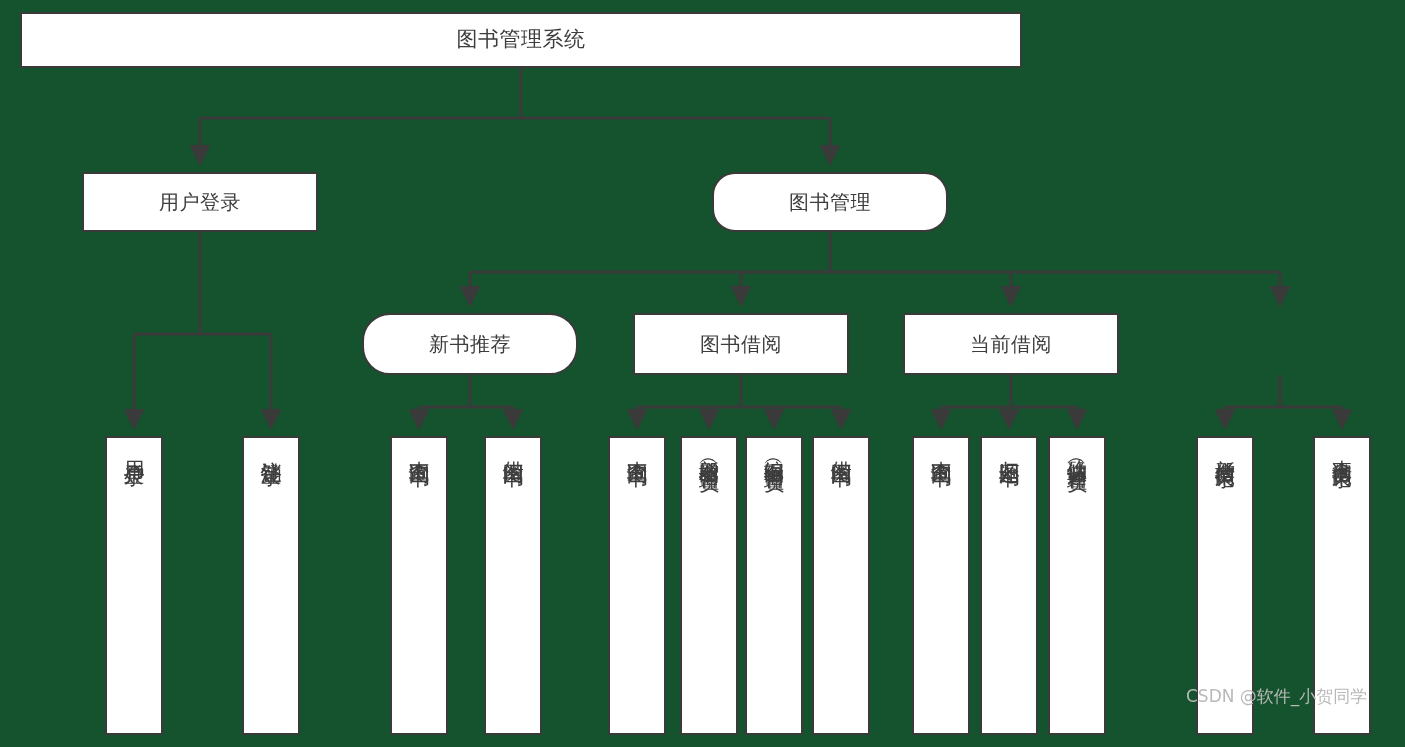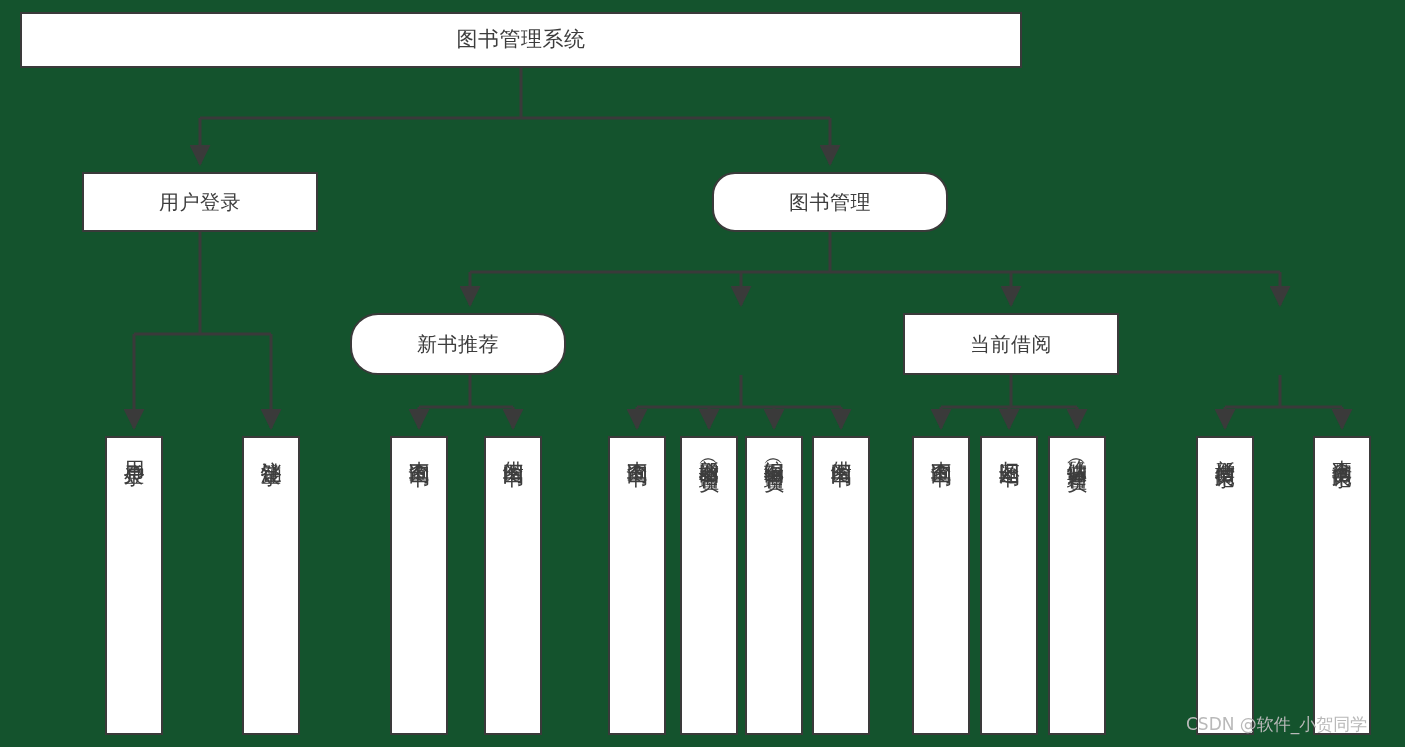--- a/index.html
+++ b/index.html
@@ -64,21 +64,21 @@
     line-height: 1.06;
     letter-spacing: 2px;
     white-space: nowrap;
   }
   .node.v.mid .lbl {
     font-size: 20px;
   }
   #watermark {
     position: absolute;
     left: 1186px;
-    top: 713px;
+    top: 685px;
     font-size: 17px;
     color: #b9b9b9;
     white-space: nowrap;
     z-index: 3;
     font-family: "DejaVu Sans", "Liberation Sans", sans-serif;
   }
 </style>
 </head>
 <body>
 
@@ -138,22 +138,25 @@
     <span class="lbl">图书管理系统</span>
   </div>
 
   <div class="node h" style="left:82px; top:172px; width:236px; height:60px;">
     <span class="lbl">用户登录</span>
   </div>
   <div class="node h" style="left:712px; top:172px; width:236px; height:60px;border-radius:23px;">
     <span class="lbl">图书管理</span>
   </div>
 
-  <div class="node h" style="left:350px; top:313px; width:216px; height:62px;border-radius:28px;">
+  <div class="node h" style="left:362px; top:313px; width:216px; height:62px;border-radius:28px;">
     <span class="lbl">新书推荐</span>
+  </div>
+  <div class="node h" style="left:633px; top:313px; width:216px; height:62px;">
+    <span class="lbl">图书借阅</span>
   </div>
   <div class="node h" style="left:903px; top:313px; width:216px; height:62px;">
     <span class="lbl">当前借阅</span>
   </div>
 
   <div class="node v" style="left:105px; top:436px; width:58px; height:299px;">
     <span class="lbl">用户登录</span>
   </div>
   <div class="node v" style="left:242px; top:436px; width:58px; height:299px;">
     <span class="lbl">注销登录</span>

